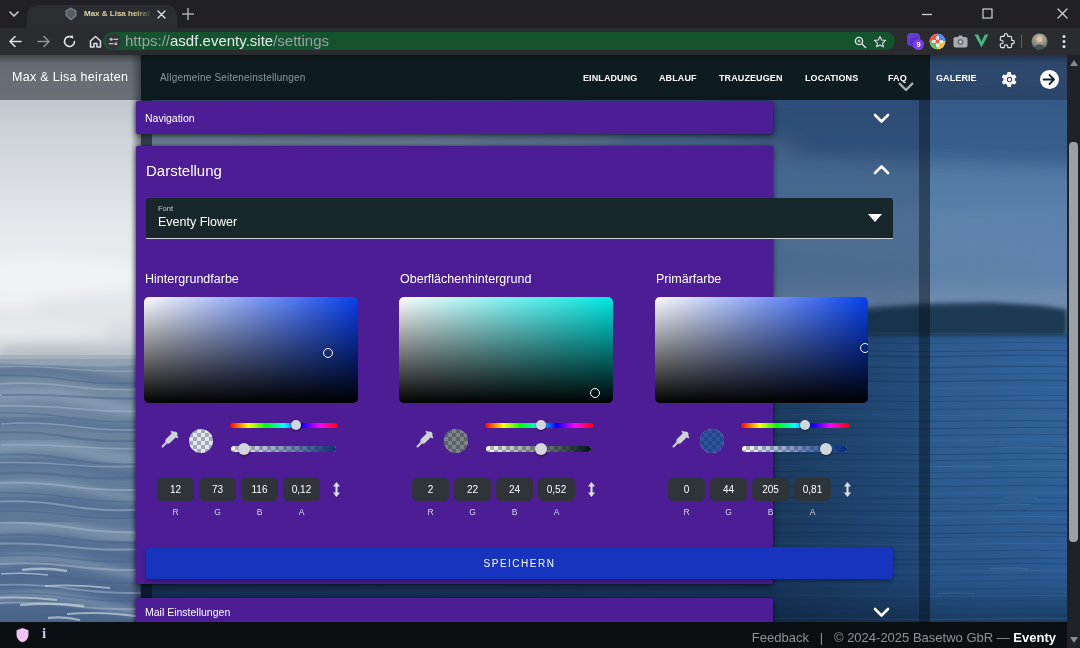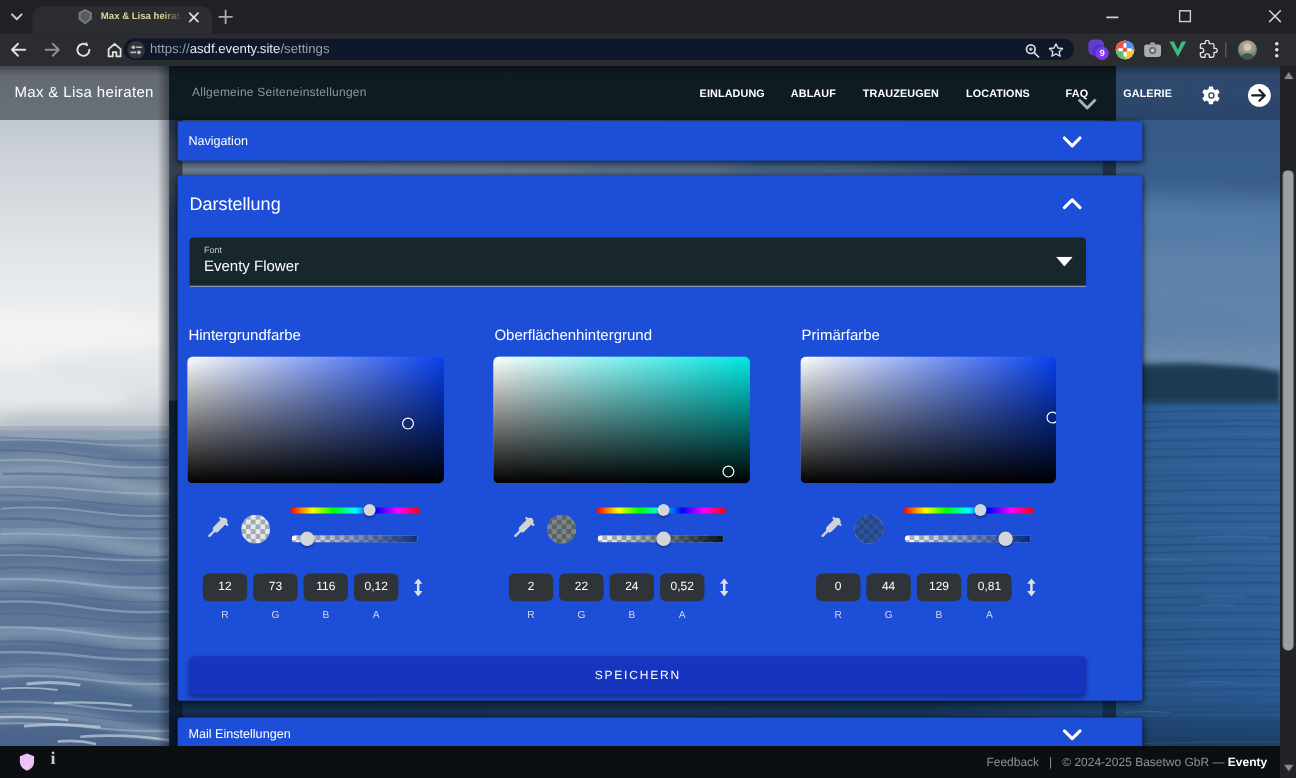--- a/index.html
+++ b/index.html
@@ -5,30 +5,30 @@
 *{margin:0;padding:0;box-sizing:border-box}
 html,body{width:1080px;height:648px;overflow:hidden}
 body{position:relative;font-family:"Liberation Sans",sans-serif;background:#202124}
 .abs{position:absolute}
 
 #tabbar{position:absolute;left:0;top:0;width:1080px;height:28px;background:#212125}
 #tab{position:absolute;left:27px;top:5px;width:150px;height:23px;background:#2c2d31;border-radius:10px 10px 0 0}
 #tabtitle{position:absolute;left:84px;top:9px;width:68px;font-size:8px;font-weight:bold;color:#ddd69c;white-space:nowrap;overflow:hidden}
 #tabfade{position:absolute;left:136px;top:6px;width:18px;height:20px;background:linear-gradient(90deg,rgba(44,45,49,0),#2c2d31 85%)}
 #toolbar{position:absolute;left:0;top:28px;width:1080px;height:27px;background:#2b2c30}
-#pill{position:absolute;left:103px;top:4px;width:792px;height:18px;border-radius:9px;background:#0f172a;color:#9aa0a6;font-size:11px;line-height:18px}
+#pill{position:absolute;left:103px;top:4px;width:792px;height:18px;border-radius:9px;background:#14532d;color:#9aa0a6;font-size:15px;line-height:18px}
 
 #vp{position:absolute;left:0;top:55px;width:1080px;height:593px;overflow:hidden}
 #bgdark{position:absolute;left:0;top:0;width:1067px;height:593px}
 #sidebar{position:absolute;left:0;top:0;width:141px;height:593px}
 #maincol{position:absolute;left:141px;top:0;width:789px;height:593px;background:rgba(6,18,40,0.18)}
 #band{position:absolute;left:0;top:0;width:141px;height:45px;background:rgba(20,26,32,0.5)}
 #bandr{position:absolute;left:930px;top:0;width:137px;height:45px;background:rgba(14,18,24,0.28)}
 #bandmid{position:absolute;left:141px;top:0;width:789px;height:45px;background:#0e1c22}
-.card{position:absolute;left:148px;width:804px;background:#1d4ed8;box-shadow:0 2px 6px rgba(0,0,0,0.55),0 0 3px rgba(0,0,0,0.35);border-radius:2px}
+.card{position:absolute;left:136px;width:637px;background:#4c1d95;box-shadow:0 2px 6px rgba(0,0,0,0.55),0 0 3px rgba(0,0,0,0.35);border-radius:2px}
 #footer{position:absolute;left:0;top:567px;width:1080px;height:26px;background:#0c0f12}
 #scrollbar{position:absolute;left:1067px;top:0;width:13px;height:593px;background:#212227}
 #sthumb{position:absolute;left:2px;top:87px;width:9px;height:400px;background:#9ba0a4;border-radius:4px}
 .chev{stroke:#fff;stroke-width:2.6;fill:none;stroke-linecap:round;stroke-linejoin:round}
 .navlink{position:absolute;top:18px;font-size:9px;font-weight:bold;letter-spacing:0.1px;color:#fff}
 .pcol{position:absolute;top:126px;width:214px;height:260px}
 .ptitle{position:absolute;left:1px;top:0;font-size:12.5px;color:#fff}
 .satbox{position:absolute;left:0;top:25px;width:214px;height:106px;border-radius:5px}
 .satdot{position:absolute;width:10px;height:10px;border-radius:50%;border:1.6px solid #fff;box-shadow:0 0 1px rgba(0,0,0,0.5)}
 .checker{background:conic-gradient(#b9b9b9 25%,#fff 0 50%,#b9b9b9 0 75%,#fff 0) 0 0/8px 8px}
@@ -476,21 +476,21 @@
         </div>
       <div class="huetrack"></div>
       <div class="thumb" style="left:145px;top:148px;width:10px;height:10px"></div>
       <div class="alphatrack">
           <div class="checker" style="position:absolute;inset:0"></div>
           <div style="position:absolute;inset:0;background:linear-gradient(to right,rgba(0,44,129,0),rgb(0,44,129))"></div>
         </div>
       <div class="thumb" style="left:165px;top:171px;width:12px;height:12px"></div>
       <div class="rgbabox" style="left:13px">0</div>
       <div class="rgbabox" style="left:55px">44</div>
-      <div class="rgbabox" style="left:97px">129</div>
+      <div class="rgbabox" style="left:97px">205</div>
       <div class="rgbabox" style="left:139px">0,81</div>
       <svg class="abs" style="left:188px;top:210px" width="9" height="15" viewBox="0 0 9 17">
           <path d="M4.5 0 L8.5 5 H0.5 Z" fill="#dde1e5"></path>
           <rect x="3.3" y="4.5" width="2.4" height="8" fill="#dde1e5"></rect>
           <path d="M0.5 12 H8.5 L4.5 17 Z" fill="#dde1e5"></path>
         </svg>
       <div class="rgbalabel" style="left:13px">R</div>
       <div class="rgbalabel" style="left:55px">G</div>
       <div class="rgbalabel" style="left:97px">B</div>
       <div class="rgbalabel" style="left:139px">A</div>
@@ -504,21 +504,21 @@
     <div class="abs" style="left:9px;top:8px;font-size:10.5px;color:#fff">Mail Einstellungen</div>
     <svg class="abs" style="left:737px;top:9px" width="17" height="11">
         <path class="chev" d="M2 2 L8.5 8.5 L15 2"></path>
       </svg>
   </div>
   <div id="footer">
     <svg class="abs" style="left:16px;top:5px" width="13" height="16" viewBox="0 0 24 28">
         <path d="M12 1 L23 5 V13 C23 20 18.5 25.5 12 27.5 C5.5 25.5 1 20 1 13 V5 Z" fill="#eec2f2"></path>
       </svg>
     <div class="abs" style="left:42px;top:3px;font-family:'Liberation Serif',serif;font-size:15px;font-weight:bold;color:#b9cfe8">i</div>
-    <div class="abs" style="right:24px;top:8px;font-size:10px;color:#8e9398">Feedback&nbsp;&nbsp;&nbsp;|&nbsp;&nbsp;&nbsp;© 2024-2025 Basetwo GbR — <span style="color:#fff;font-weight:bold">Eventy</span></div>
+    <div class="abs" style="right:24px;top:8px;font-size:13px;color:#8e9398">Feedback&nbsp;&nbsp;&nbsp;|&nbsp;&nbsp;&nbsp;© 2024-2025 Basetwo GbR — <span style="color:#fff;font-weight:bold">Eventy</span></div>
   </div>
   <div id="scrollbar">
       <svg class="abs" style="left:3px;top:5px" width="8" height="6">
         <path d="M4 0 L8 6 H0 Z" fill="#888b90"></path>
       </svg>
       <div id="sthumb"></div>
       <svg class="abs" style="left:3px;top:582px" width="8" height="6">
         <path d="M0 0 H8 L4 6 Z" fill="#888b90"></path>
       </svg>
     </div>

